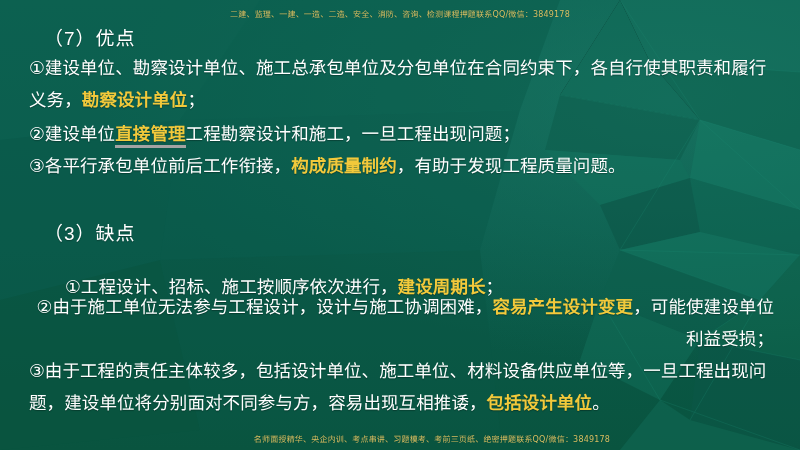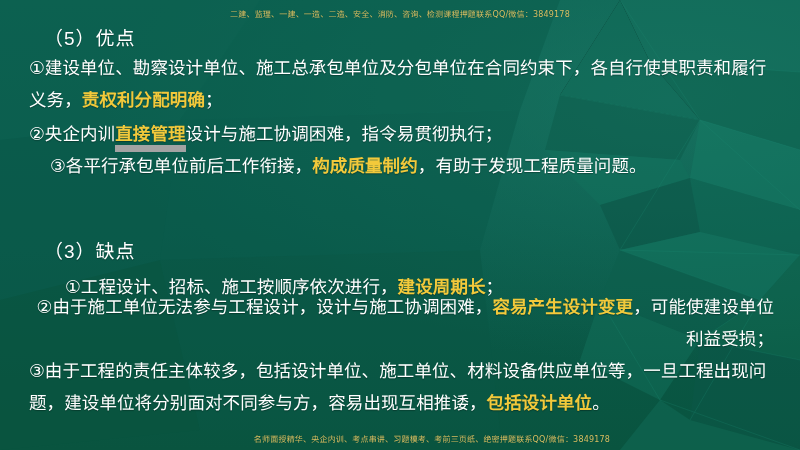--- a/index.html
+++ b/index.html
@@ -81,31 +81,31 @@
     letter-spacing: 0.1px;
     text-shadow: 0 1px 1px rgba(0,0,0,0.30);
   }
   .hl {
     color: #f2c93b;
     font-weight: 700;
   }
   .hl-u {
     color: #f2c93b;
     font-weight: 700;
-    border-bottom: 7px solid #a3a3a3;
+    border-bottom: 3px solid #a3a3a3;
     padding-bottom: 1px;
     margin-top: 36px;
   }
 
   
   #heading-advantages { top: 27px; }
   #para-adv-1 { top: 52px; }
   #para-adv-2 { top: 118px; }
-  #para-adv-3 { top: 150px; margin-left: 21px; }
-  #heading-disadvantages { top: 240px; text-align: right; }
+  #para-adv-3 { top: 150px; }
+  #heading-disadvantages { top: 222px; text-align: right; }
   #para-dis-1 { top: 271px; margin-left: 36px; }
   #para-dis-2 { top: 291px; text-align: right; }
   #para-dis-3 { top: 355px; }
 </style>
 </head>
 <body>
 
 <div class="slide">
 
   <div class="bg-base"></div>
@@ -144,28 +144,28 @@
         <path d="M760,300 L690,420"></path>
         <path d="M650,62 L800,72"></path>
       </g>
     </svg>
   </div>
 
   <div class="watermark watermark-top">二建、监理、一建、一造、二造、安全、消防、咨询、检测课程押题联系QQ/微信：3849178</div>
 
   <div class="content">
 
-    <div class="heading" id="heading-advantages">（5）优点</div>
+    <div class="heading" id="heading-advantages">（7）优点</div>
 
     <div class="para" id="para-adv-1">
-      <span>①</span><span>建设单位、勘察设计单位、施工总承包单位及分包单位在合同约束下，各自行使其职责和履行义务，</span><span class="hl">责权利分配明确</span><span>；</span>
+      <span>①</span><span>建设单位、勘察设计单位、施工总承包单位及分包单位在合同约束下，各自行使其职责和履行义务，</span><span class="hl">勘察设计单位</span><span>；</span>
     </div>
 
     <div class="para" id="para-adv-2">
-      <span>②</span><span>央企内训</span><span class="hl-u">直接管理</span><span>设计与施工协调困难，指令易贯彻执行；</span>
+      <span>②</span><span>建设单位</span><span class="hl-u">直接管理</span><span>工程勘察设计和施工，一旦工程出现问题；</span>
     </div>
 
     <div class="para" id="para-adv-3">
       <span>③</span><span>各平行承包单位前后工作衔接，</span><span class="hl">构成质量制约</span><span>，有助于发现工程质量问题。</span>
     </div>
 
     <div class="heading" id="heading-disadvantages">（3）缺点</div>
 
     <div class="para" id="para-dis-1">
       <span>①</span><span>工程设计、招标、施工按顺序依次进行，</span><span class="hl">建设周期长</span><span>；</span>

